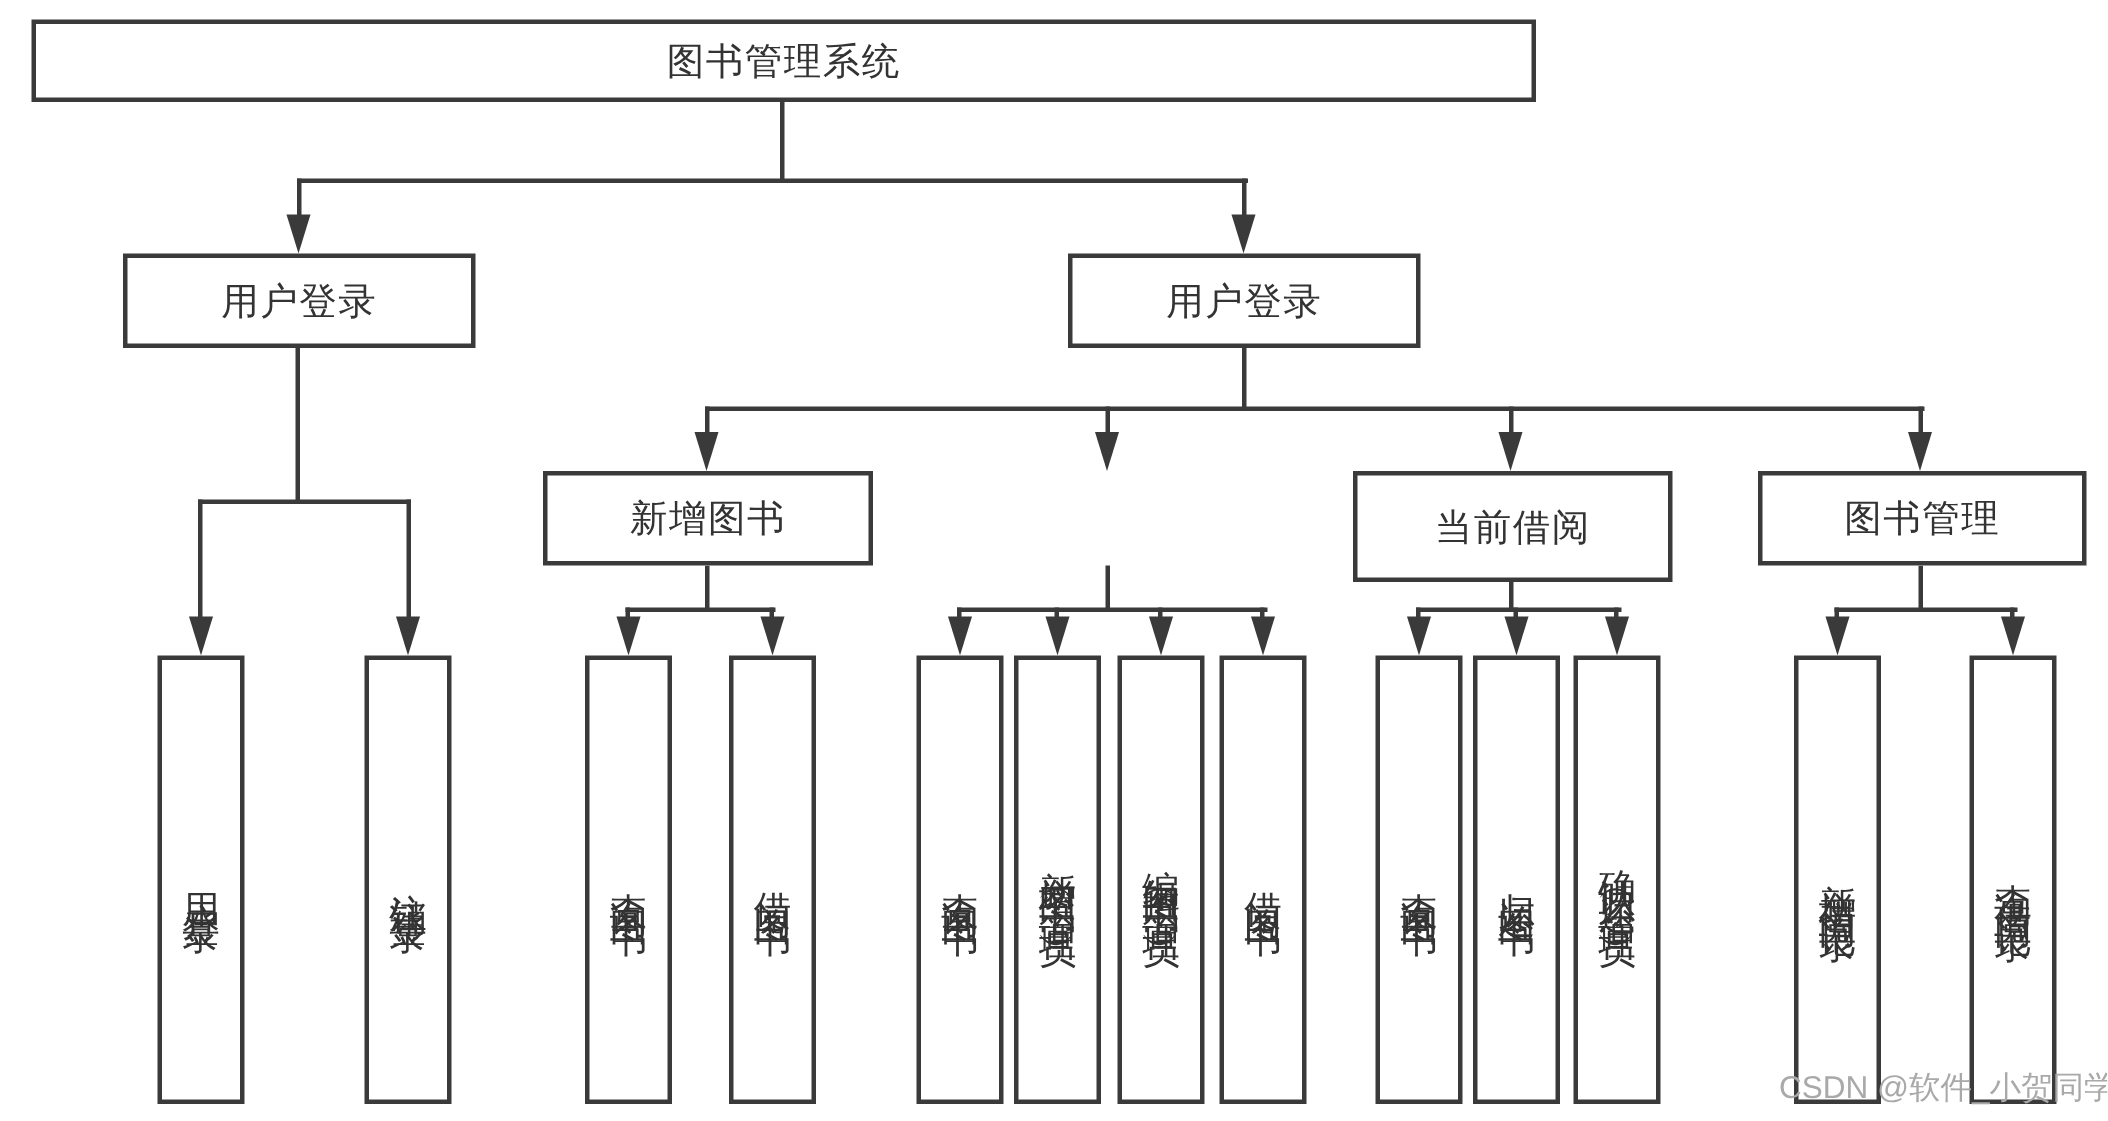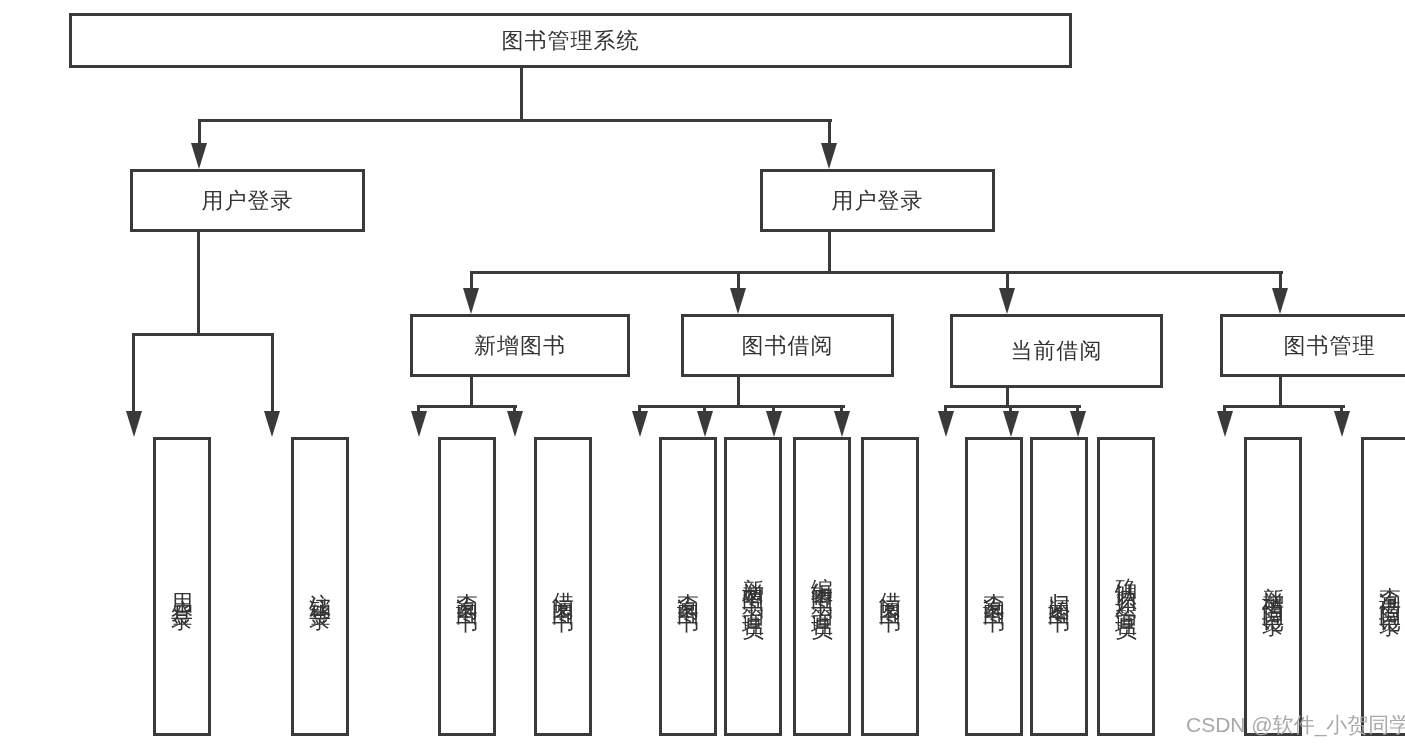--- a/index.html
+++ b/index.html
@@ -13,24 +13,23 @@
   }
   .box {
     position: absolute;
     box-sizing: border-box;
     border: 3px solid #3a3a3a;
     background: #ffffff;
     display: flex;
     align-items: center;
     justify-content: center;
     color: #333333;
-    font-size: 22px;
+    font-size: 25px;
     letter-spacing: 1px;
     z-index: 2;
-    margin-left: 48px;
   }
   .leaf { top: 437px; width: 58px; height: 299px; }
   .vtext {
     writing-mode: vertical-rl;
     text-orientation: mixed;
     letter-spacing: 6px;
     letter-spacing: 6px;
     white-space: nowrap;
   }
   .vline { position: absolute; width: 3px; background: #3a3a3a; z-index: 1; }
@@ -64,23 +63,20 @@
 
   <div class="box" style="left:82px;top:169px;width:235px;height:63px">
     <span>用户登录</span>
   </div>
   <div class="box" style="left:712px;top:169px;width:235px;height:63px">
     <span>用户登录</span>
   </div>
 
   <div class="box" style="left:362px;top:314px;width:220px;height:63px">
     <span>新增图书</span>
-  </div>
-  <div class="box" style="left:633px;top:314px;width:213px;height:63px">
-    <span>图书借阅</span>
   </div>
   <div class="box" style="left:902px;top:314px;width:213px;height:74px">
     <span>当前借阅</span>
   </div>
   <div class="box" style="left:1172px;top:314px;width:219px;height:63px">
     <span>图书管理</span>
   </div>
 
   <div class="box leaf" style="left:105px">
     <span class="vtext">用户登录</span>

